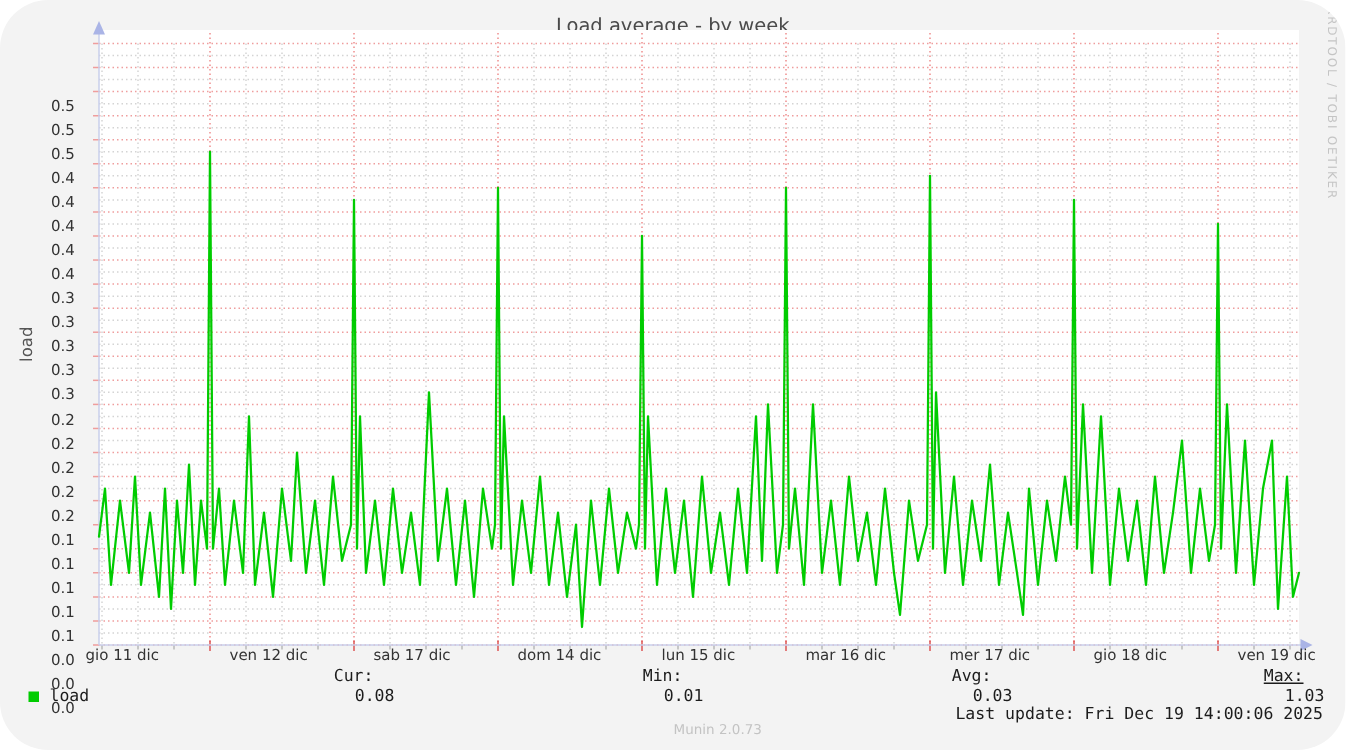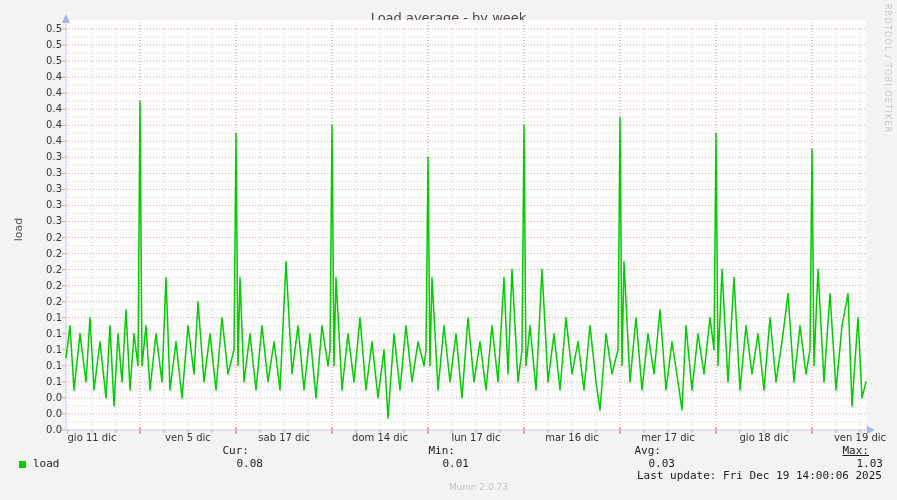--- a/index.html
+++ b/index.html
@@ -1,26 +1,26 @@
 <!DOCTYPE html>
 <html><head>
 <meta charset="utf-8">
 <style>
   html,body{margin:0;padding:0;}
   body{font-family:"DejaVu Sans", sans-serif;}
-  #stage{position:relative;width:897px;height:500px;background:#f3f3f3;overflow:hidden;}
+  #stage{position:relative;width:897px;height:500px;background:#f3f3f3;overflow:hidden;border-radius:32px;}
   #title{position:absolute;top:10px;left:0;width:897px;text-align:center;
          font-size:13px;color:#4a4a4a;}
   #ylabel{position:absolute;left:-2px;top:223px;width:40px;text-align:center;
           transform:rotate(-90deg);transform-origin:center;font-size:11px;color:#555;}
   #rrdcredit{position:absolute;left:883px;top:4px;font-size:8px;color:#c4c4c4;
              writing-mode:vertical-rl;letter-spacing:1.2px;font-family:"DejaVu Sans",sans-serif;}
   #plot-svg{position:absolute;left:0;top:0;}
-  .ytick{position:absolute;width:28px;text-align:right;font-size:10px;color:#333;line-height:10px;}
-  .xtick{position:absolute;width:70px;text-align:center;font-size:10px;color:#333;top:432px;line-height:12px;}
+  .ytick{position:absolute;width:28px;font-size:10px;color:#333;line-height:10px;margin-top:43px;}
+  .xtick{position:absolute;width:70px;text-align:left;font-size:10px;color:#333;top:432px;line-height:12px;}
   .mono{font-family:"DejaVu Sans Mono", monospace;font-size:11px;color:#1c1c1c;line-height:12px;}
   #legend-row{position:absolute;left:19px;top:458px;display:flex;align-items:center;gap:7px;}
   #legend-swatch{width:7px;height:7px;display:inline-block;}
   .stat-col{position:absolute;text-align:right;width:90px;}
   .stat-name{position:absolute;top:445px;}
   .stat-value{position:absolute;top:458px;}
   #col-cur-n{right:648px;} #col-cur-v{right:634px;}
   #col-min-n{right:442px;} #col-min-v{right:428px;}
   #col-avg-n{right:236px;} #col-avg-v{right:222px;}
   #col-max-n{right:28px;text-decoration:underline;}  #col-max-v{right:14px;}
@@ -213,24 +213,24 @@
       <div class="ytick" style="left: 34px; top: 328.76px;">0.1</div>
       <div class="ytick" style="left: 34px; top: 344.8px;">0.1</div>
       <div class="ytick" style="left: 34px; top: 360.84px;">0.1</div>
       <div class="ytick" style="left: 34px; top: 376.88px;">0.1</div>
       <div class="ytick" style="left: 34px; top: 392.92px;">0.0</div>
       <div class="ytick" style="left: 34px; top: 408.96px;">0.0</div>
       <div class="ytick" style="left: 34px; top: 425px;">0.0</div>
     </div>
   <div id="xticks">
       <div class="xtick" style="left: 57px;">gio 11 dic</div>
-      <div class="xtick" style="left: 153px;">ven 5 dic</div>
+      <div class="xtick" style="left: 153px;">ven 12 dic</div>
       <div class="xtick" style="left: 249px;">sab 17 dic</div>
       <div class="xtick" style="left: 345px;">dom 14 dic</div>
-      <div class="xtick" style="left: 441px;">lun 17 dic</div>
+      <div class="xtick" style="left: 441px;">lun 15 dic</div>
       <div class="xtick" style="left: 537px;">mar 16 dic</div>
       <div class="xtick" style="left: 633px;">mer 17 dic</div>
       <div class="xtick" style="left: 729px;">gio 18 dic</div>
       <div class="xtick" style="left: 825px;">ven 19 dic</div>
     </div>
 
   <div class="mono stat-name stat-col" id="col-cur-n">Cur:</div>
   <div class="mono stat-value stat-col" id="col-cur-v">0.08</div>
   <div class="mono stat-name stat-col" id="col-min-n">Min:</div>
   <div class="mono stat-value stat-col" id="col-min-v">0.01</div>

